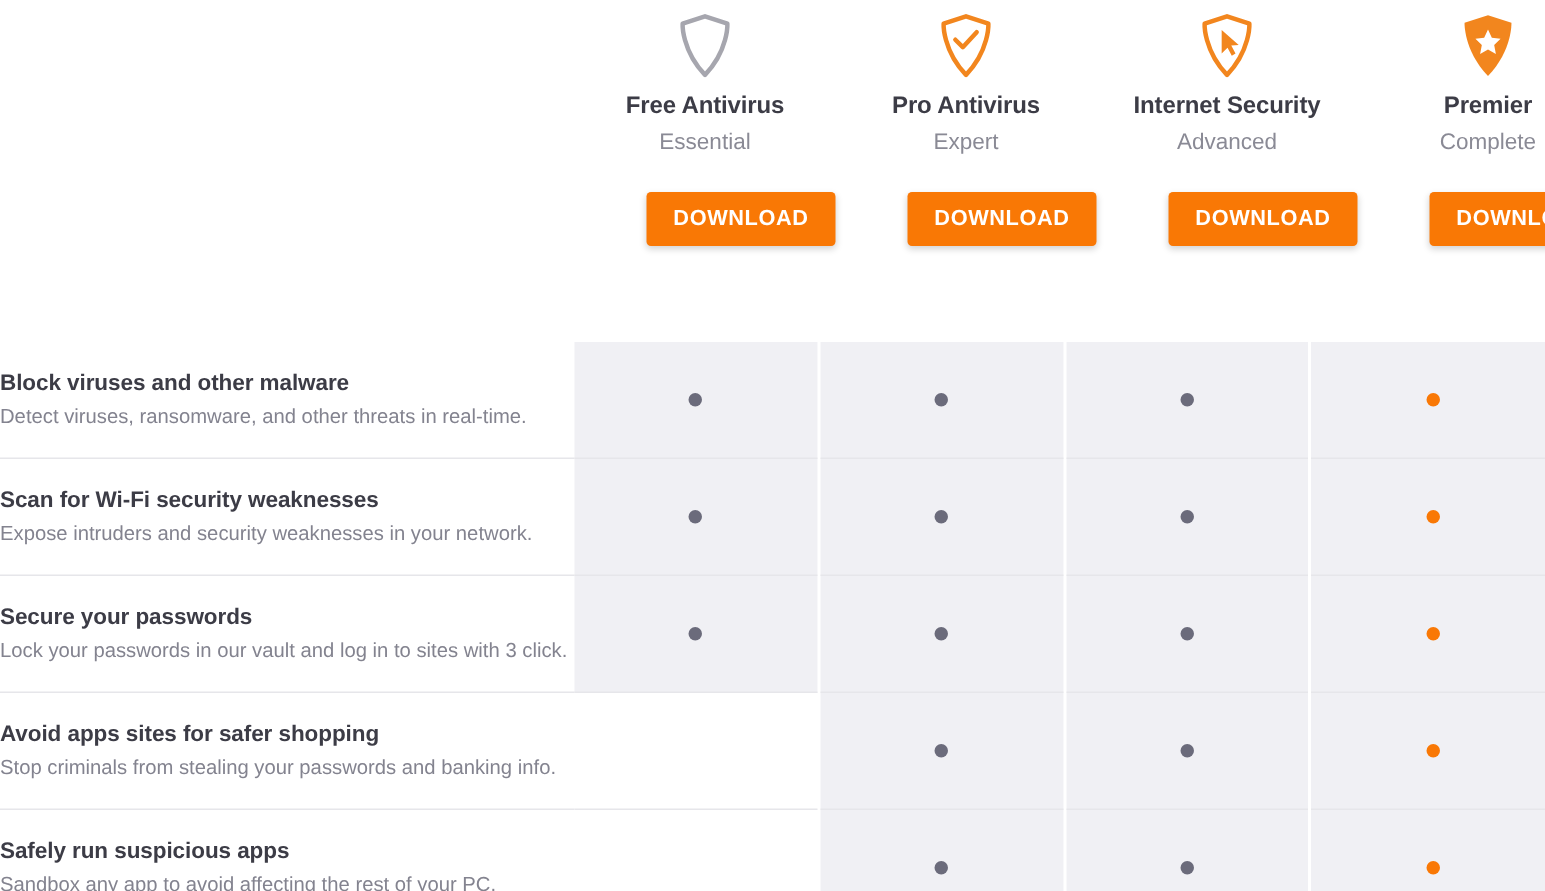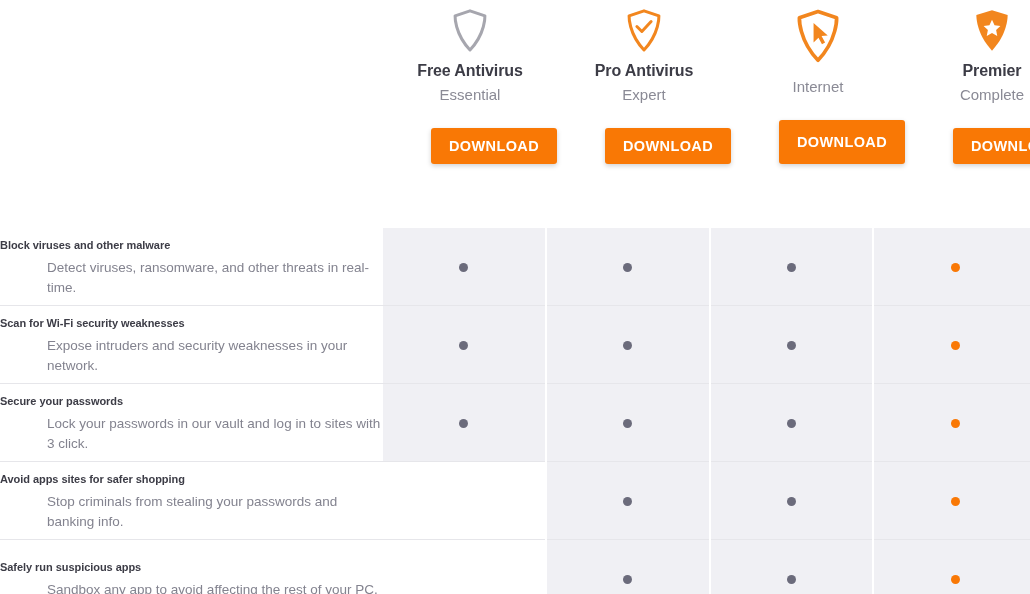--- a/index.html
+++ b/index.html
@@ -104,32 +104,31 @@
   }
 
   .feat-cell {
     width: 383px;
     background: #ffffff;
     padding: 14px 40px 14px 16px;
     box-sizing: border-box;
     vertical-align: top;
   }
   .feat-title {
-    font-size: 11px;
+    font-size: 15px;
     font-weight: bold;
     color: #3c3c46;
     line-height: 19px;
     letter-spacing: -0.05px;
   }
   .feat-desc {
     font-size: 13.5px;
     color: #83838f;
     line-height: 20px;
     margin-top: 3px;
-    padding-left: 47px;
   }
 
   .mark-cell {
     width: 161.75px;
     text-align: center;
     background: #f0f0f4;
     border-left: 2px solid #ffffff;
     height: 77px;
   }
   .mark-cell.empty {
@@ -175,21 +174,22 @@
       <div class="plan-name">Pro Antivirus</div>
       <div class="plan-tier">Expert</div>
       <button class="download-btn">DOWNLOAD</button>
     </div>
 
     <div class="plan-col">
       <svg class="shield-icon" viewBox="0 0 54 64">
         <path d="M27 4 L48 11 C48 11 49 36 27 59 C5 36 6 11 6 11 Z" fill="none" stroke="#f2861e" stroke-width="4.2" stroke-linejoin="round"></path>
         <path d="M22 17 L22 39 L27.5 33.5 L31.5 41 L35 39 L31 31.5 L38 31 Z" fill="#f2861e"></path>
       </svg>
-      <div class="plan-tier">Internet</div>
+      <div class="plan-name">Internet Security</div>
+      <div class="plan-tier">Advanced</div>
       <button class="download-btn">DOWNLOAD</button>
     </div>
 
     <div class="plan-col">
       <svg class="shield-icon" viewBox="0 0 54 64">
         <path d="M27 3 L49 10 C49 10 50 36 27 60 C4 36 5 10 5 10 Z" fill="#f2861e"></path>
         <path d="M27 16.5 L30.6 24.2 L38.8 25.2 L32.8 31 L34.4 39.4 L27 35.3 L19.6 39.4 L21.2 31 L15.2 25.2 L23.4 24.2 Z" fill="#ffffff"></path>
       </svg>
       <div class="plan-name">Premier</div>
       <div class="plan-tier">Complete</div>

